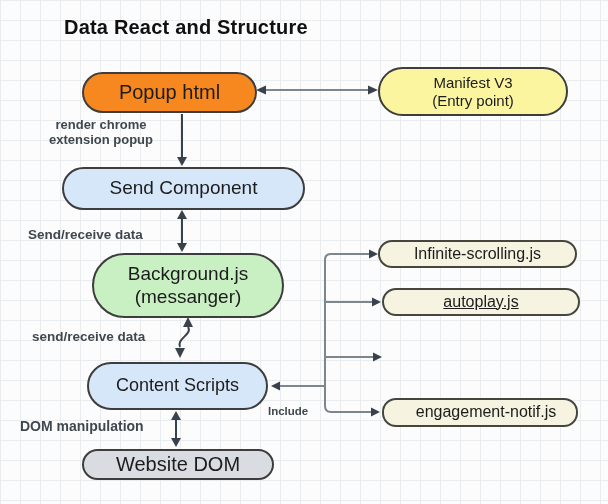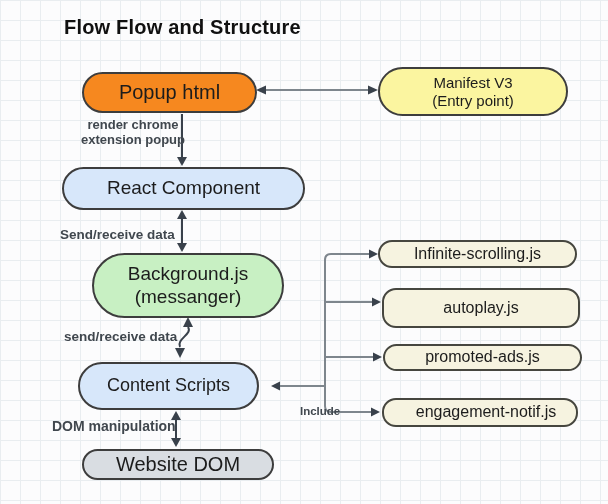--- a/index.html
+++ b/index.html
@@ -24,44 +24,44 @@
   .node{
     position:absolute;display:flex;flex-direction:column;
     align-items:center;justify-content:center;
     border:2px solid #3D3D3D;box-sizing:border-box;
     color:#1C1C1C;text-align:center;line-height:1.18;white-space:nowrap;
   }
   .node-popup     {left:82px; top:72px;  width:175px;height:41px;border-radius:21px;font-size:20px;}
   .node-manifest  {left:378px;top:67px;  width:190px;height:49px;border-radius:25px;font-size:15px;}
   .node-react     {left:62px; top:167px; width:243px;height:43px;border-radius:22px;font-size:19px;}
   .node-background{left:92px; top:253px; width:192px;height:65px;border-radius:33px;font-size:19px;}
-  .node-content   {left:78px; top:362px; width:181px;height:48px;border-radius:24px;font-size:18px;}
+  .node-content   {left:87px; top:362px; width:181px;height:48px;border-radius:24px;font-size:18px;}
   .node-website   {left:82px; top:449px; width:192px;height:31px;border-radius:16px;font-size:20px;}
   .node-script{border-radius:14px;font-size:16px;border-color:#46463F;}
   .node-script-0{left:378px;top:240px;width:199px;height:28px;text-align:center;}
-  .node-script-1{left:382px;top:288px;width:198px;height:40px;}
+  .node-script-1{left:382px;top:288px;width:198px;height:28px;text-decoration:underline;}
   .node-script-2{left:383px;top:344px;width:199px;height:27px;}
   .node-script-3{left:382px;top:398px;width:196px;height:29px;}
   .edge-label{
     position:absolute;font-weight:bold;color:#40474E;
-    font-size:13.5px;line-height:15px;white-space:nowrap;padding-left:32px;
+    font-size:13.5px;line-height:15px;white-space:nowrap;
   }
   .lbl-render{left:40px;top:117px;width:122px;text-align:center;font-size:13px;}
   .lbl-send-top{left:28px;top:227px;}
   .lbl-send-bottom{left:32px;top:329px;}
   .lbl-dom{left:20px;top:419px;font-size:14px;}
   .lbl-include{left:268px;top:404px;font-size:11.5px;}
   svg.edges{position:absolute;left:0;top:0;pointer-events:none;}
 </style>
 </head>
 <body>
 
 <div class="canvas">
 
-  <div class="diagram-title">Flow Flow and Structure</div>
+  <div class="diagram-title">Data React and Structure</div>
 
   <svg class="edges" width="608" height="504">
 
     <g stroke="#7E868D" stroke-width="2" fill="none" stroke-linejoin="round">
       <line x1="266" y1="90" x2="368" y2="90"></line>
       <path d="M369,254 L331,254 Q325,254 325,260 L325,406 Q325,412 331,412 L371,412"></path>
       <line x1="325" y1="302" x2="372" y2="302"></line>
       <line x1="325" y1="357" x2="373" y2="357"></line>
       <line x1="325" y1="386" x2="280" y2="386"></line>
     </g>
@@ -94,21 +94,21 @@
   <div class="node node-popup" style="background-color: rgb(246, 136, 31); justify-content: center;">
     <span>Popup html</span>
   </div>
 
   <div class="node node-manifest" style="background-color: rgb(251, 245, 160);">
     <span>Manifest V3</span>
     <span>(Entry point)</span>
   </div>
 
   <div class="node node-react" style="background-color: rgb(215, 231, 250);">
-    <span>React Component</span>
+    <span>Send Component</span>
   </div>
 
   <div class="node node-background" style="background-color: rgb(200, 240, 195);">
     <span>Background.js</span>
     <span>(messanger)</span>
   </div>
 
   <div class="node node-content" style="background-color: rgb(215, 231, 250);">
     <span>Content Scripts</span>
   </div>
@@ -116,23 +116,20 @@
   <div class="node node-website" style="background-color: rgb(217, 221, 226);">
     <span>Website DOM</span>
   </div>
 
   <div class="node node-script node-script-0" style="background-color: rgb(246, 243, 224);">
     <span>Infinite-scrolling.js</span>
   </div>
   <div class="node node-script node-script-1" style="background-color: rgb(246, 243, 224);">
     <span>autoplay.js</span>
   </div>
-  <div class="node node-script node-script-2" style="background-color: rgb(246, 243, 224);">
-    <span>promoted-ads.js</span>
-  </div>
   <div class="node node-script node-script-3" style="background-color: rgb(246, 243, 224); padding-left: 12px;">
     <span>engagement-notif.js</span>
   </div>
 
   <div class="edge-label lbl-render">
     <div>render chrome</div>
     <div>extension popup</div>
   </div>
   <div class="edge-label lbl-send-top">Send/receive data</div>
   <div class="edge-label lbl-send-bottom">send/receive data</div>

